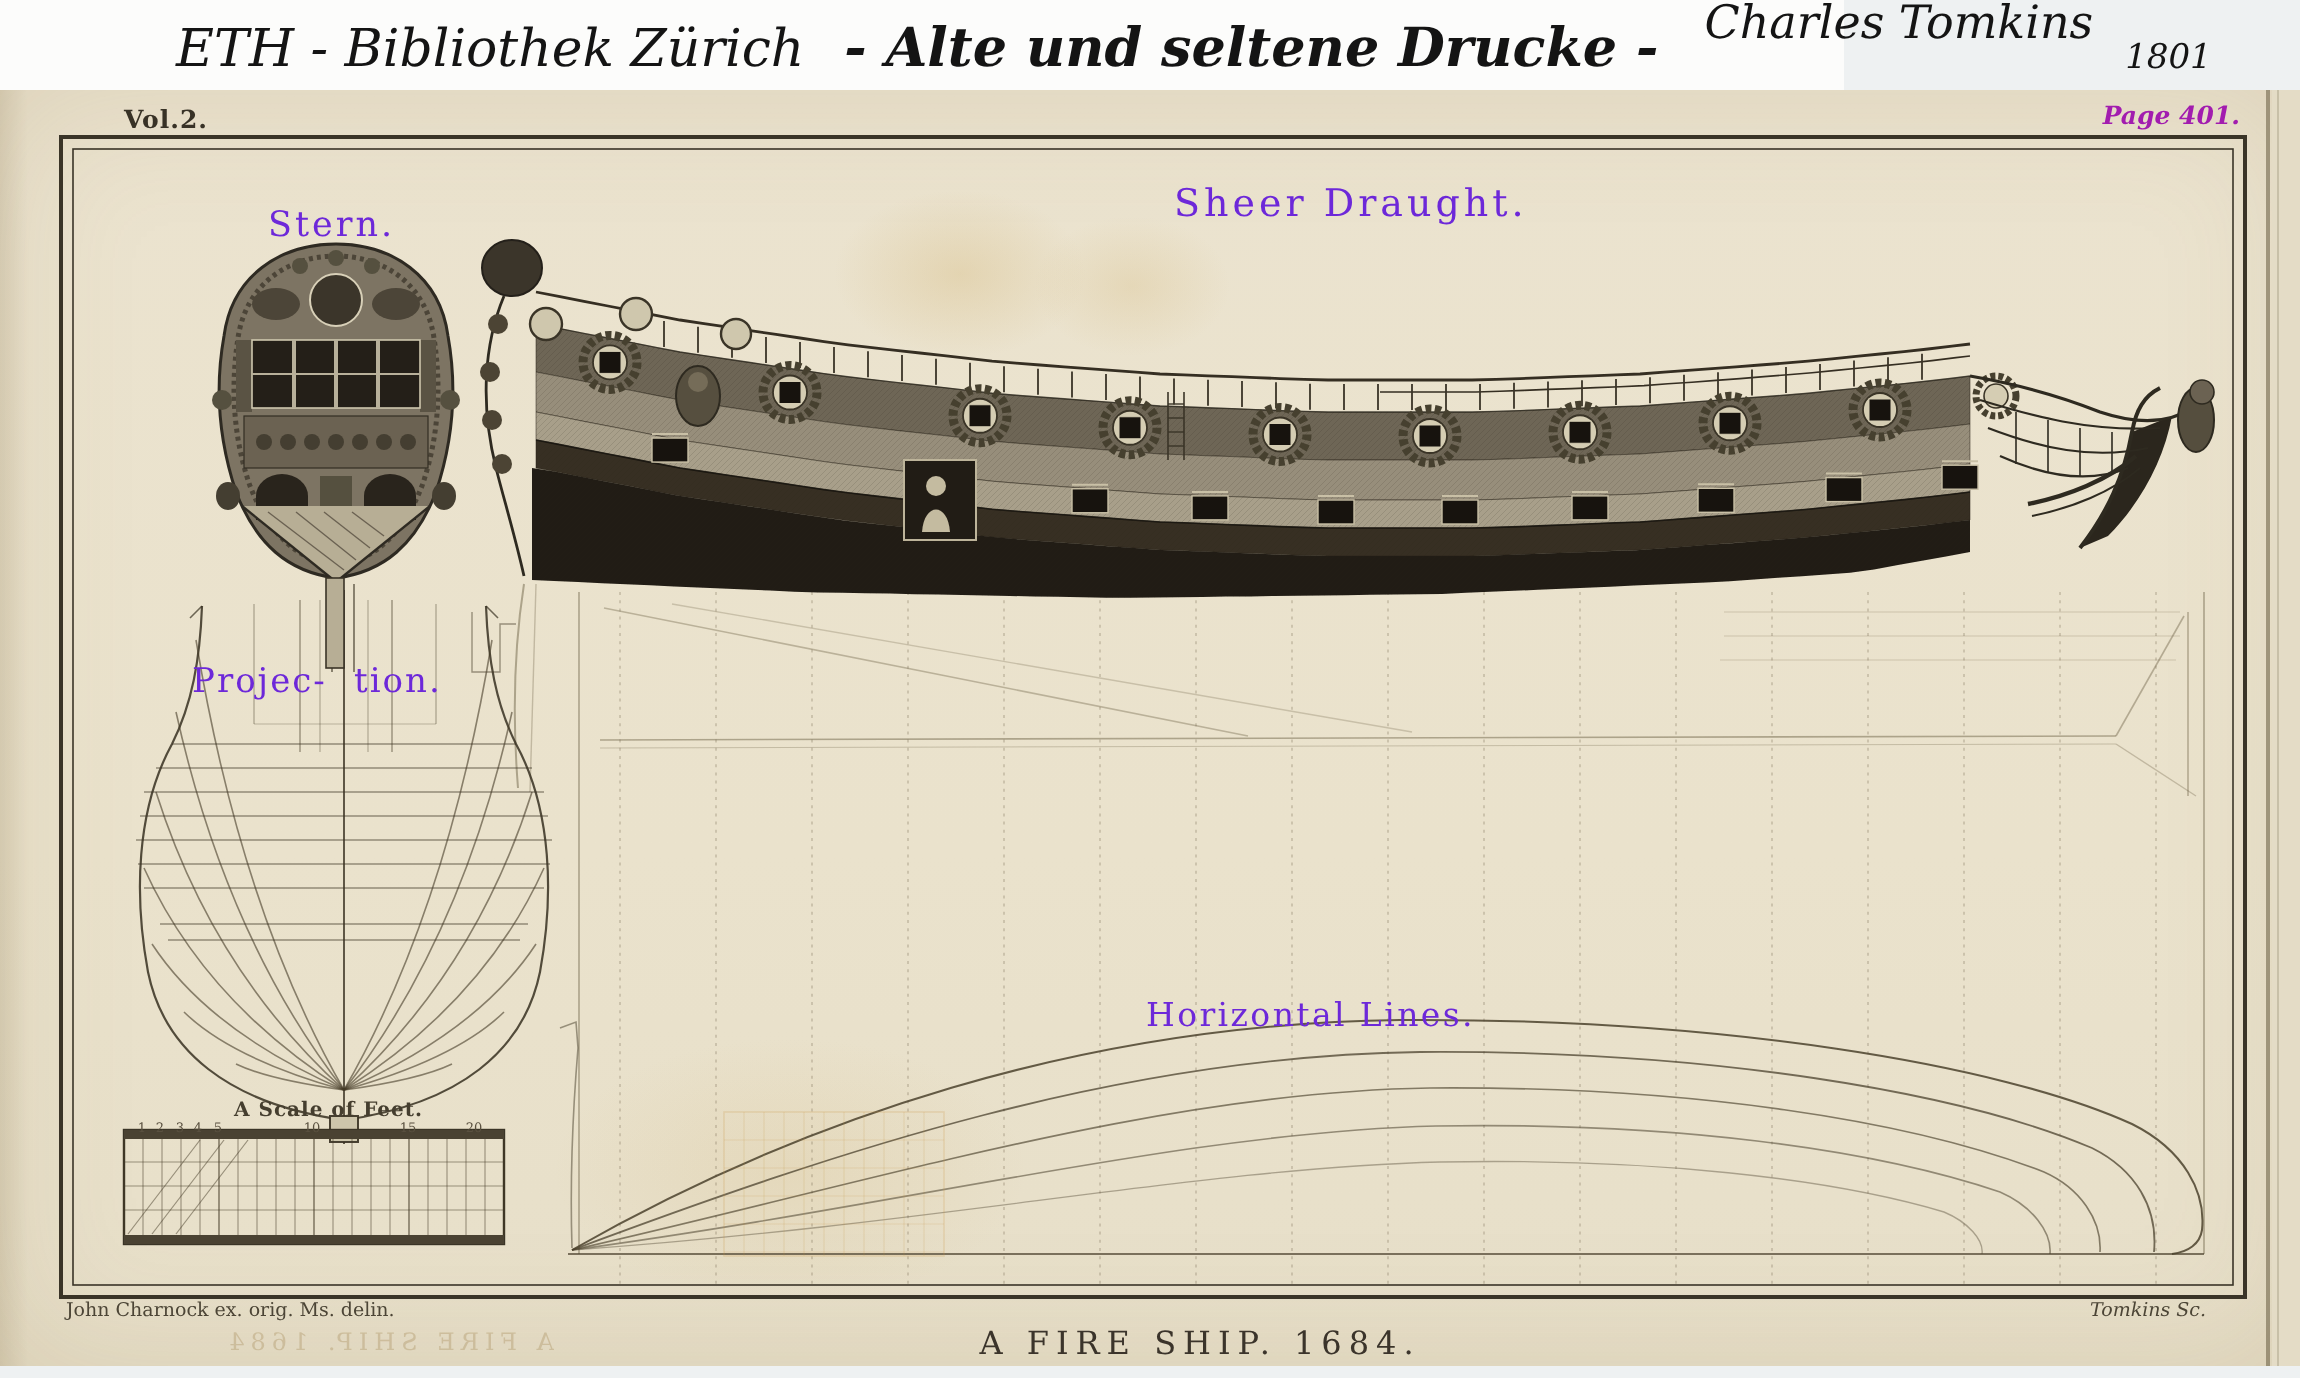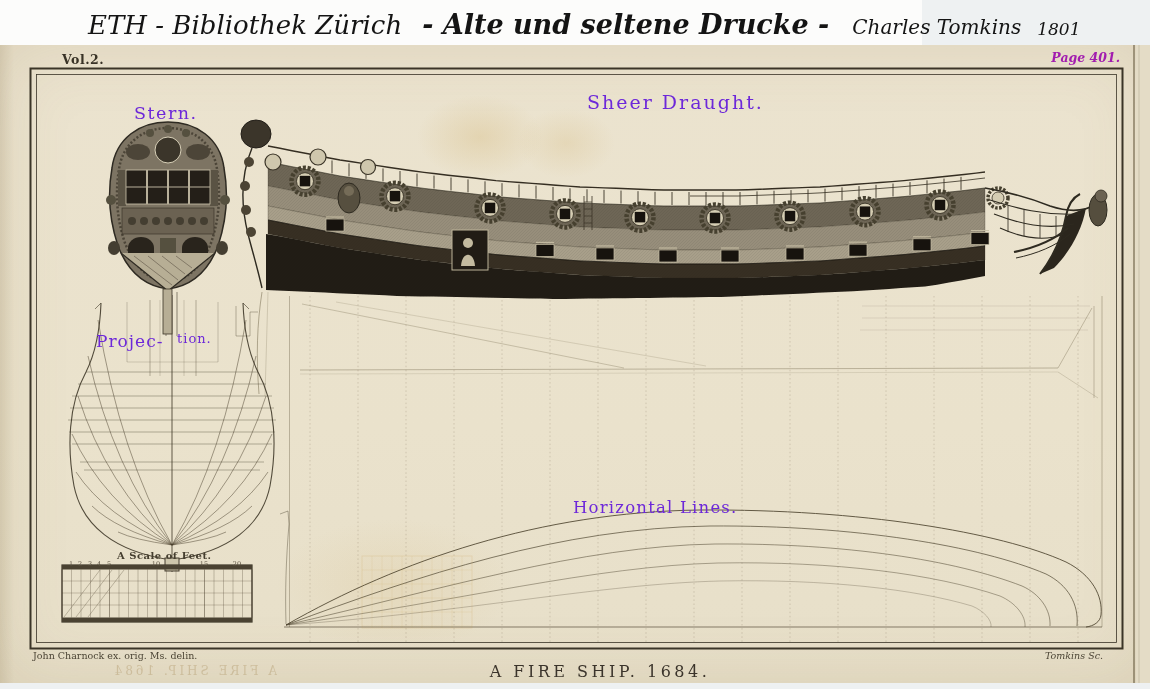--- a/index.html
+++ b/index.html
@@ -2,38 +2,38 @@
 <html><head>
 <meta charset="utf-8">
 <style>
   html,body{margin:0;padding:0;}
   body{width:1150px;height:689px;position:relative;overflow:hidden;background:#eef1f2;
        font-family:"DejaVu Serif","Liberation Serif",serif;}
   .header-band{position:absolute;top:0;left:0;width:922px;height:45px;background:#fcfcfb;
        display:flex;align-items:flex-end;padding:0 0 5px 88px;box-sizing:border-box;color:#141414;}
   .hdr-lib{font-style:italic;font-size:26px;margin-right:20px;white-space:pre;}
   .hdr-col{font-style:italic;font-weight:bold;font-size:27px;margin-right:23px;white-space:pre;}
-  .hdr-auth{font-style:italic;font-size:20px;margin-right:16px;margin-bottom:1px;white-space:pre;}
+  .hdr-auth{font-style:italic;font-size:23px;margin-right:16px;margin-bottom:15px;white-space:pre;}
   .hdr-year{font-style:italic;font-size:17px;margin-bottom:1px;white-space:pre;margin-top:24px;}
   .paper{position:absolute;top:45px;left:0;width:1150px;height:638px;
     background:
       radial-gradient(90px 60px at 480px 92px, rgba(205,170,95,.26), rgba(205,170,95,0) 70%),
       radial-gradient(70px 50px at 566px 98px, rgba(205,170,95,.20), rgba(205,170,95,0) 70%),
       radial-gradient(170px 95px at 395px 540px, rgba(200,160,80,.12), rgba(200,160,80,0) 70%),
       linear-gradient(90deg, rgba(120,100,60,.14) 0px, rgba(120,100,60,0) 14px),
       linear-gradient(180deg,#ebe3cf 0%,#eae2cc 60%,#e7dfc9 100%);
     box-shadow: inset 0 0 70px rgba(140,118,70,.16);}
   svg.engraving{position:absolute;top:0;left:0;}
   .lbl{position:absolute;color:#6d28d9;white-space:pre;}
   .lbl-volume{left:62px;top:52px;font-size:12.5px;font-weight:600;letter-spacing:.5px;color:#38then;color:#383226;}
   .lbl-page{right:30px;top:50px;font-size:12.5px;font-weight:600;font-style:italic;color:#a21caf;}
   .lbl-stern{left:134px;top:103px;font-size:17.5px;letter-spacing:1.5px;}
   .lbl-sheer{left:587px;top:91px;font-size:19px;letter-spacing:2px;}
   .lbl-projL{left:96px;top:331px;font-size:17px;letter-spacing:1px;}
-  .lbl-projR{left:177px;top:331px;font-size:13px;letter-spacing:1px;}
+  .lbl-projR{left:177px;top:331px;font-size:17px;letter-spacing:1px;}
   .lbl-horiz{left:573px;top:450px;font-size:16.5px;letter-spacing:1.2px;margin-top:48px;}
   .lbl-scale{left:117px;top:550px;font-size:10px;font-weight:600;letter-spacing:.5px;color:#453e2f;}
   .tick{position:absolute;top:560px;font-size:6.5px;color:#5a5140;transform:translateX(-50%);}
   .lbl-delin{left:33px;top:650px;font-size:9.5px;color:#4c4536;}
   .lbl-engr{left:1045px;top:650px;font-size:9.5px;font-style:italic;color:#4c4536;}
   .lbl-caption{left:600px;top:662px;transform:translateX(-50%);font-size:16px;letter-spacing:3.5px;
        color:#3b342b;font-weight:500;}
   .caption-bleed{position:absolute;left:112px;top:664px;width:165px;overflow:hidden;font-size:12px;
        letter-spacing:3px;color:rgba(150,120,60,.28);transform:scaleX(-1);white-space:pre;}
 </style>

